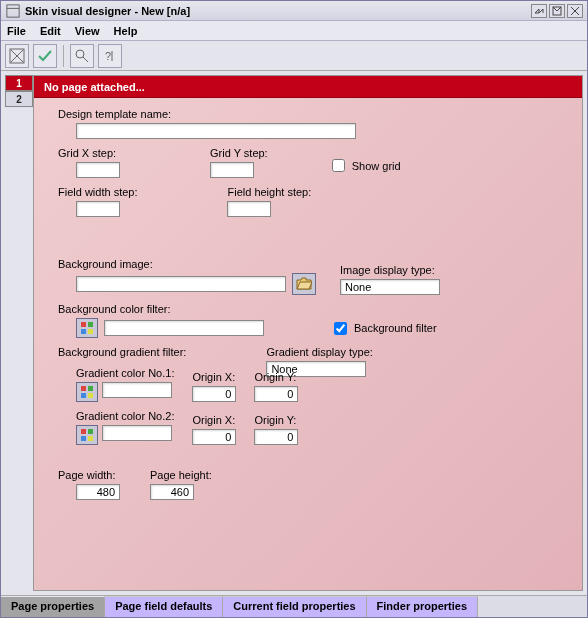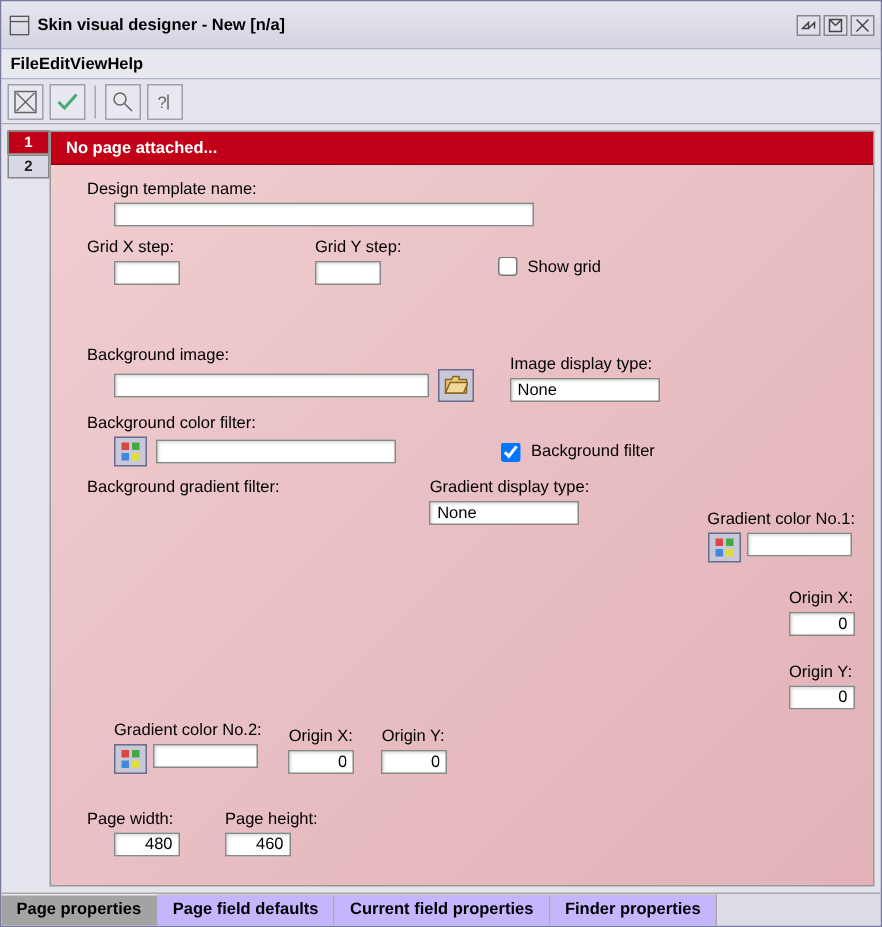--- a/index.html
+++ b/index.html
@@ -12,39 +12,40 @@
   }
   .window {
     width: 588px;
     height: 618px;
     border: 1px solid #7a7aa0;
     background: #eaeaf2;
     display: flex;
     flex-direction: column;
   }
   .titlebar {
-    height: 32px;
+    height: 20px;
     background: linear-gradient(to bottom, #e6e6ee, #d4d4e2);
     display: flex;
     align-items: center;
     border-bottom: 1px solid #b0b0c8;
   }
   .titlebar .tb-icon {
     width: 16px; height: 16px; margin: 0 4px;
     display: flex; align-items:center; justify-content:center;
   }
   .titlebar .tb-icon svg { width: 14px; height:14px; }
   .titlebar .title { font-weight: bold; flex:1; }
   .titlebar .ctrls { display:flex; gap:2px; margin-right:4px;}
   .titlebar .ctrls div { width:16px; height:14px; border:1px solid #888; background:#e0e0ec; display:flex; align-items:center; justify-content:center; }
   .menubar {
     height: 20px;
     display: flex;
     align-items: center;
     padding: 0 6px;
+    gap: 14px;
     border-bottom: 1px solid #b0b0c8;
     background: #e8e8f0;
   }
   .menubar span { font-weight: bold; }
   .toolbar {
     height: 30px;
     display: flex;
     align-items: center;
     padding: 2px 4px;
     gap: 4px;
@@ -244,20 +245,30 @@
           <div class="vfield" style="margin-left:60px;">
             <span class="lbl">Grid Y step:</span>
             <input type="text" class="txt txt-sm" value="" style="">
           </div>
           <div class="cb" style="margin-left:30px; margin-bottom:3px;">
             <input type="checkbox" style="">
             <span>Show grid</span>
           </div>
         </div>
 
+        <div class="row hgroup">
+          <div class="vfield">
+            <span class="lbl">Field width step:</span>
+            <div class="subindent"><input type="text" class="txt txt-sm" value="" style=""></div>
+          </div>
+          <div class="vfield" style="margin-left:60px;">
+            <span class="lbl">Field height step:</span>
+            <input type="text" class="txt txt-sm" value="" style="">
+          </div>
+        </div>
 
         <div class="row" style="display:flex; gap:24px; align-items:flex-end;margin-top:41px;">
           <div class="vfield">
             <span class="lbl">Background image:</span>
             <div style="display:flex; gap:6px; align-items:center;" class="subindent">
               <input type="text" class="txt" style="width: 210px;" value="">
               <div class="iconbtn">
                 <svg width="16" height="14" viewBox="0 0 16 14">
                     <path d="M1 3 L5 3 L6 1 L10 1 L10 3 L15 3 L15 12 L1 12 Z" fill="#e8c878" stroke="#886622"></path>
                     <path d="M1 12 L4 5 L16 5 L13 12 Z" fill="#f0d898" stroke="#886622"></path>
@@ -283,29 +294,29 @@
                 </svg>
             </div>
             <input type="text" class="txt" style="width: 160px;" value="">
             <div class="cb" style="margin-left:60px;">
               <input type="checkbox" checked="" style="">
               <span>Background filter</span>
             </div>
           </div>
         </div>
 
-        <div class="row" style="display:flex; gap:100px;">
+        <div class="row" style="display:flex; gap:80px;">
           <span>Background gradient filter:</span>
           <div class="vfield">
             <span class="lbl">Gradient display type:</span>
             <input type="text" class="txt txt-md" value="None" style="">
           </div>
         </div>
 
-        <div class="gradient-row subindent" style="margin-top:-18px;flex-direction:column;">
+        <div class="gradient-row subindent" style="margin-top:-18px;">
           <div class="vfield">
             <span class="lbl">Gradient color No.1:</span>
             <div style="display:flex; gap:4px;">
               <div class="color-swatch">
                 <svg viewBox="0 0 14 14">
                     <rect x="1" y="1" width="5" height="5" fill="#d44"></rect>
                     <rect x="8" y="1" width="5" height="5" fill="#4a4"></rect>
                     <rect x="1" y="8" width="5" height="5" fill="#48d"></rect>
                     <rect x="8" y="8" width="5" height="5" fill="#dd4"></rect>
                   </svg>

